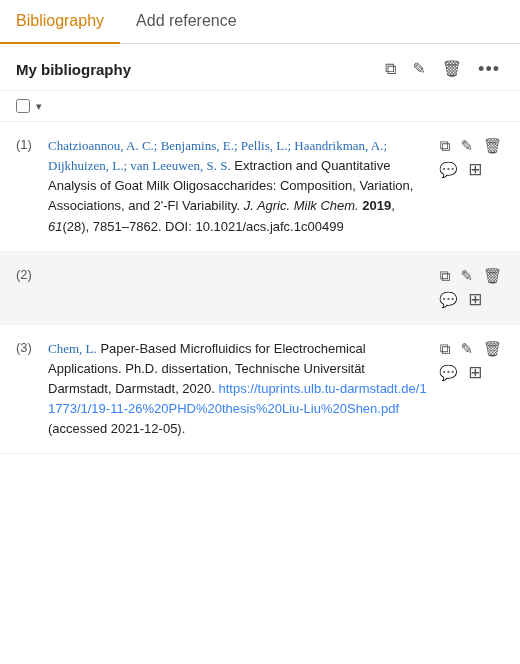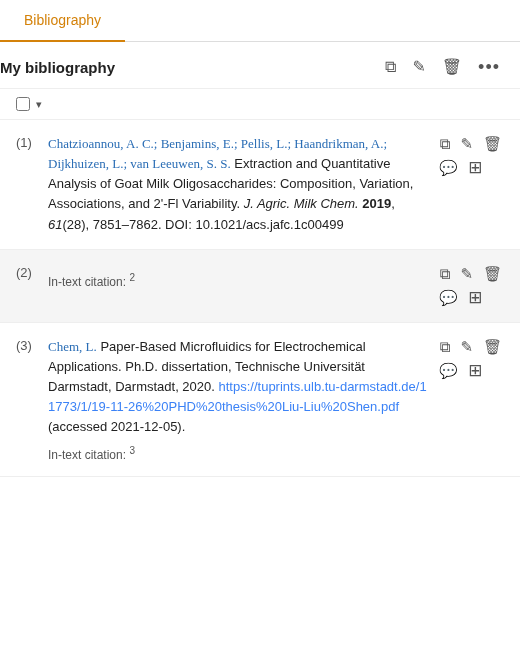--- a/index.html
+++ b/index.html
@@ -12,40 +12,40 @@
       color: #222;
     }
 
     
     .header {
       display: flex;
       border-bottom: 1px solid #ddd;
       background: #fff;
     }
     .tab {
-      padding: 12px 24px;
-      cursor: pointer;
-      font-size: 14px;
+      padding: 12px 16px;
+      cursor: pointer;
+      font-size: 16px;
       font-weight: 500;
     }
     .tab-bibliography {
       color: #d4820a;
       border-bottom: 2px solid #d4820a;
       margin-bottom: -1px;
     }
     .tab-add-reference {
       color: #555;
     }
 
     
     .title-bar {
       display: flex;
       align-items: center;
       justify-content: space-between;
-      padding: 14px 16px 10px 0;
+      padding: 14px 16px 10px 16px;
       border-bottom: 1px solid #eee;
     }
     .title-bar h2 {
       font-size: 15px;
       font-weight: 600;
       color: #222;
     }
     .title-actions {
       display: flex;
       gap: 8px;
@@ -152,20 +152,21 @@
       font-size: 15px;
       padding: 2px;
       line-height: 1;
     }
   </style>
 </head>
 <body>
 
 <div class="header">
   <div class="tab tab-bibliography">Bibliography</div>
+  <div class="tab tab-add-reference">Add reference</div>
 </div>
 
 <div class="title-bar">
   <h2>My bibliography</h2>
   <div class="title-actions">
     <button class="icon-btn" title="Copy">
       <span>⧉</span>
     </button>
     <button class="icon-btn" title="Edit">
       <span>✎</span>
@@ -205,24 +206,20 @@
       <div class="ref-actions-row">
         <button class="action-icon" title="Comment">💬</button>
         <button class="action-icon" title="Add" style="font-size:17px;">⊞</button>
       </div>
     </div>
   </div>
 
   <div class="reference-item" style="background:#f5f5f5;">
     <span class="ref-number">(2)</span>
     <div class="ref-content">
-      <div class="in-text-citation">
-        <span>In-text citation:</span>
-        <span class="citation-num">2</span>
-      </div>
     </div>
     <div class="ref-actions">
       <div class="ref-actions-row">
         <button class="action-icon" title="Copy">⧉</button>
         <button class="action-icon" title="Edit">✎</button>
         <button class="action-icon" title="Delete">🗑</button>
       </div>
       <div class="ref-actions-row">
         <button class="action-icon" title="Comment">💬</button>
         <button class="action-icon" title="Add" style="font-size:17px;">⊞</button>
@@ -232,24 +229,20 @@
 
   <div class="reference-item">
     <span class="ref-number">(3)</span>
     <div class="ref-content">
       <div class="ref-text">
         <span class="author">Chem, L.</span>
         <span> Paper-Based Microfluidics for Electrochemical Applications. Ph.D. dissertation, Technische Universität Darmstadt, Darmstadt, 2020. </span>
         <a class="link" href="#">https://tuprints.ulb.tu-darmstadt.de/11773/1/19-11-26%20PHD%20thesis%20Liu-Liu%20Shen.pdf</a>
         <span> (accessed 2021-12-05).</span>
       </div>
-      <div class="in-text-citation">
-        <span>In-text citation:</span>
-        <span class="citation-num">3</span>
-      </div>
     </div>
     <div class="ref-actions">
       <div class="ref-actions-row">
         <button class="action-icon" title="Copy">⧉</button>
         <button class="action-icon" title="Edit">✎</button>
         <button class="action-icon" title="Delete">🗑</button>
       </div>
       <div class="ref-actions-row">
         <button class="action-icon" title="Comment">💬</button>
         <button class="action-icon" title="Add" style="font-size:17px;">⊞</button>

